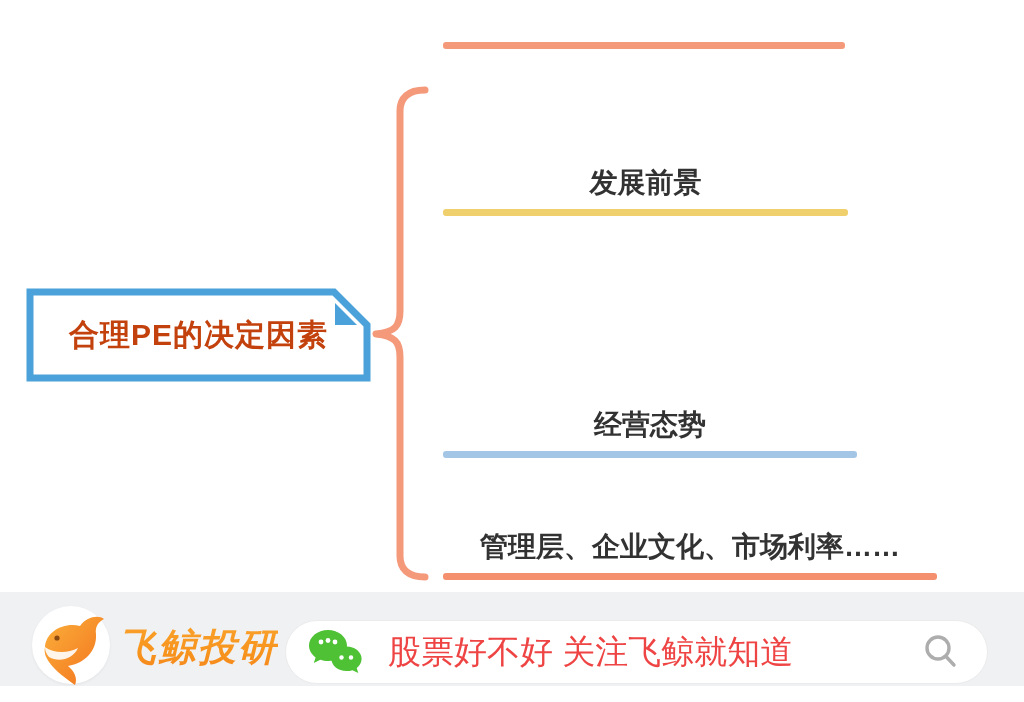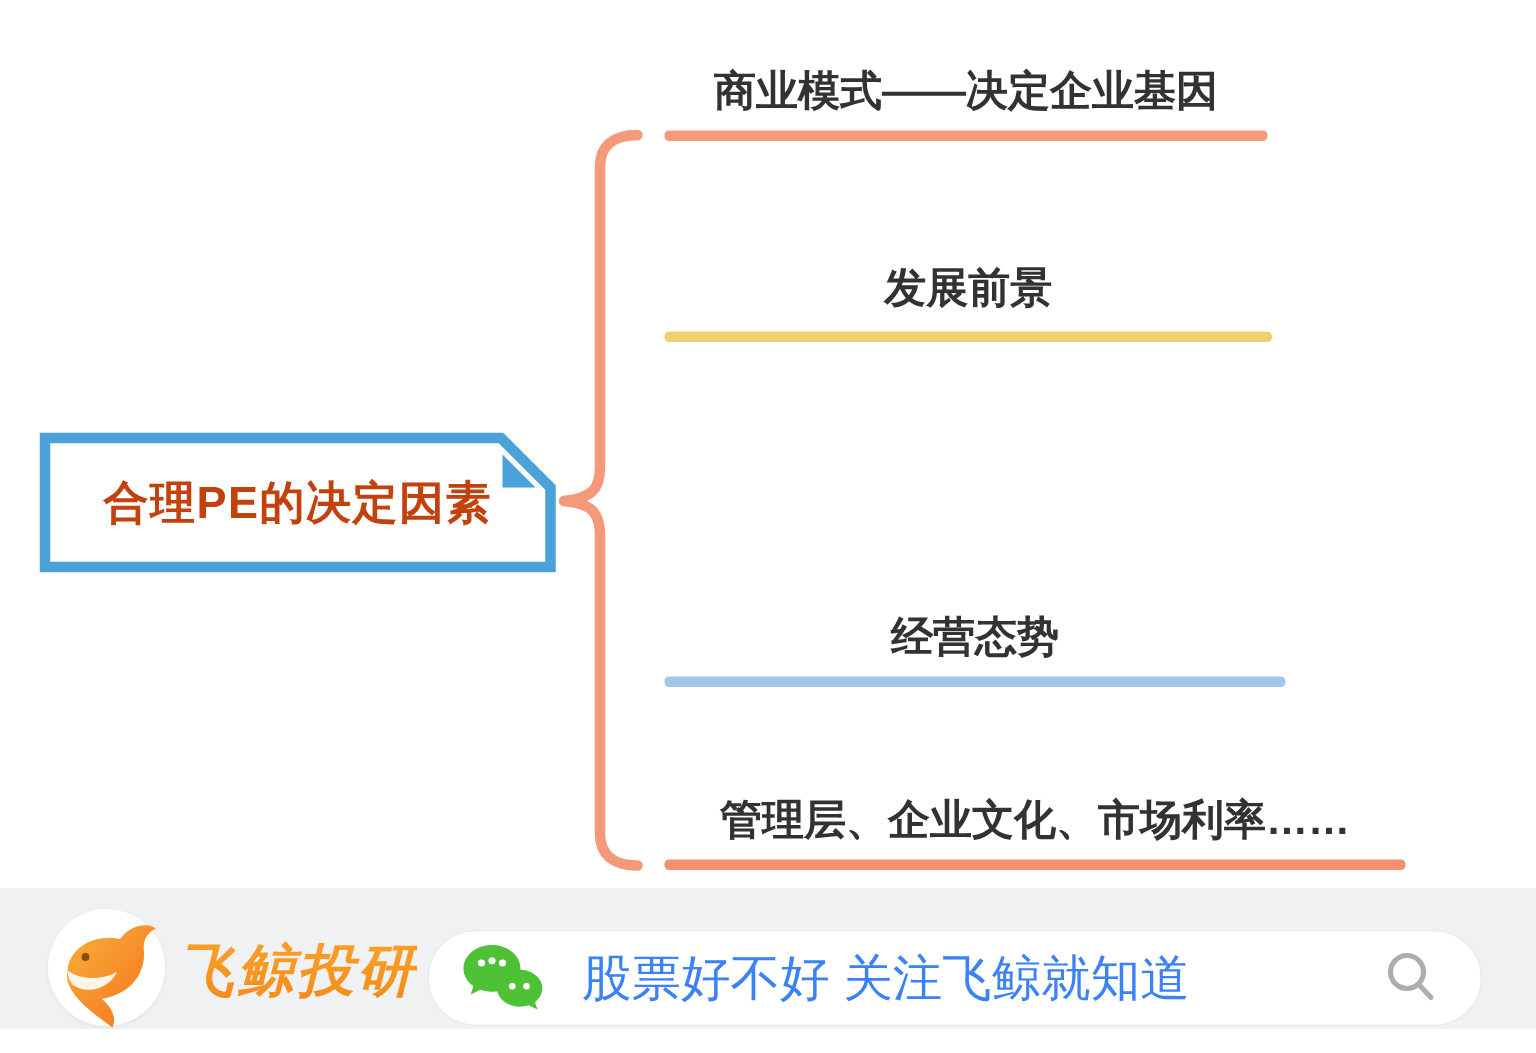--- a/index.html
+++ b/index.html
@@ -18,21 +18,21 @@
   
   .brace{position:absolute;left:368px;top:80px;}
   
   .branch{position:absolute;display:flex;flex-direction:column;}
   .branch-label{
     text-align:center;font-size:28px;font-weight:bold;color:#323232;
     height:38px;line-height:38px;margin-bottom:7px;white-space:nowrap;
   }
   .branch-line{height:7px;border-radius:3px;}
   .b1{left:443px;top:42px;width:402px;}
-  .b2{left:443px;top:176px;width:405px;font-family:Liberation Mono, monospace;}
+  .b2{left:443px;top:164px;width:405px;}
   .b3{left:443px;top:285px;width:405px;}
   .b4{left:443px;top:406px;width:414px;}
   .b5{left:443px;top:528px;width:494px;}
   
   .footer{
     position:absolute;left:0;top:592px;width:1024px;height:94px;
     background:#F0F1F3;display:flex;align-items:center;
   }
   .logo-circle{
     position:absolute;left:32px;top:14px;width:78px;height:78px;border-radius:50%;
@@ -46,21 +46,21 @@
     -webkit-background-clip:text;background-clip:text;color:#F7941D;
     -webkit-text-fill-color:transparent;
   }
   .search-pill{
     position:absolute;left:285px;top:28px;width:703px;height:64px;border-radius:32px;
     background:#fff;border:1px solid #EBEBEB;box-sizing:border-box;
     display:flex;align-items:center;padding:0 26px 0 22px;
   }
   .search-pill .wx-icon{flex:0 0 auto;}
   .search-placeholder{
-    flex:1 1 auto;margin-left:26px;font-size:33px;color:#3b82f6;
+    flex:1 1 auto;margin-left:26px;font-size:33px;color:#ef4444;
     white-space:nowrap;overflow:hidden;
   }
   .search-pill .mag-icon{flex:0 0 auto;margin-left:12px;}
 </style>
 </head>
 <body>
 
 <div class="stage">
 
   <div class="root-node">
@@ -69,21 +69,20 @@
       <path d="M309,15 L331,37 L309,37 Z" stroke="none" style="fill: rgb(75, 161, 217);"></path>
     </svg>
     <div class="root-label">合理PE的决定因素</div>
   </div>
 
   <svg class="brace" width="75" height="510" viewBox="0 0 75 510">
     <path d="M57,10 C40,10 32,18 32,31 L32,231 C32,246 27,252 8,254 C27,256 32,262 32,277 L32,476 C32,489 40,497 57,497" fill="none" stroke-width="7" stroke-linecap="round" stroke-linejoin="round" style="stroke: rgb(245, 153, 123);"></path>
   </svg>
 
   <div class="branch b1">
-    <div class="branch-label">商业模式——决定企业基因</div>
     <div class="branch-line" style="background-color: rgb(245, 153, 123);"></div>
   </div>
 
   <div class="branch b2">
     <div class="branch-label">发展前景</div>
     <div class="branch-line" style="background-color: rgb(240, 207, 109);"></div>
   </div>
 
 
   <div class="branch b4">

